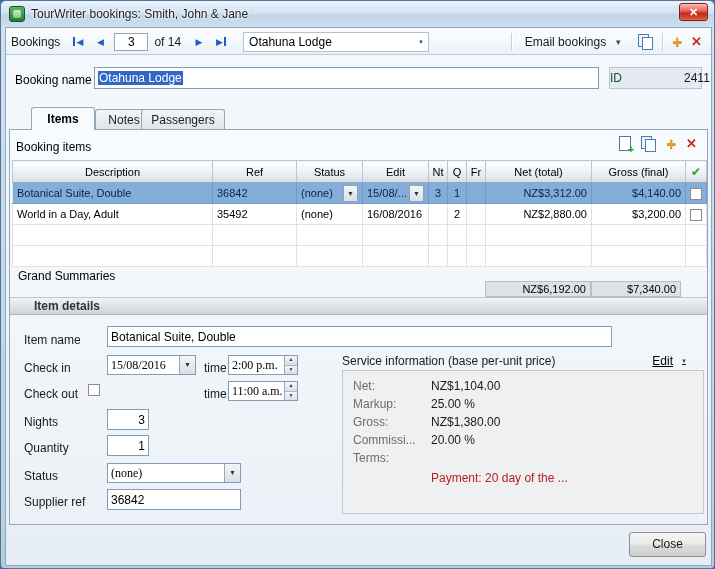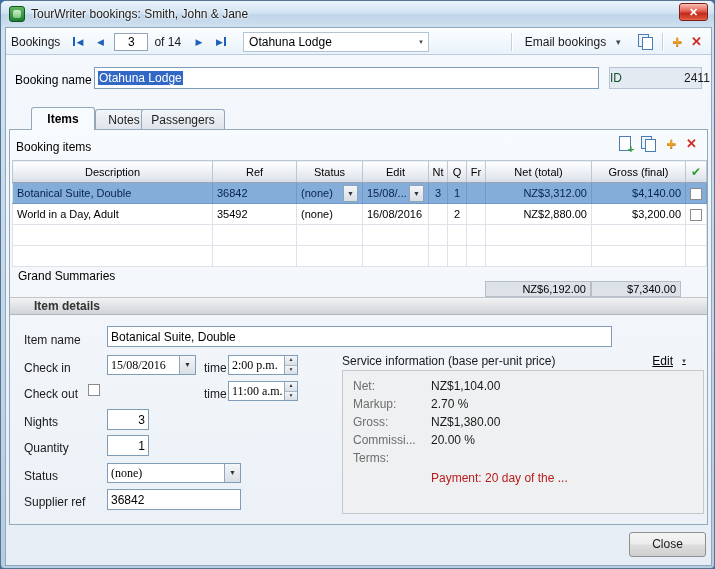--- a/index.html
+++ b/index.html
@@ -348,21 +348,21 @@
       <span>Edit</span>
       <span class="combo-arrow">▾</span>
     </div>
     <div class="svc-panel">
       <div class="svc-row" style="top:8px;">
         <span class="sl">Net:</span>
         <span class="sv">NZ$1,104.00</span>
       </div>
       <div class="svc-row" style="top:26px;">
         <span class="sl">Markup:</span>
-        <span class="sv">2.70 %</span>
+        <span class="sv">25.00 %</span>
       </div>
       <div class="svc-row" style="top:44px;">
         <span class="sl">Gross:</span>
         <span class="sv">NZ$1,380.00</span>
       </div>
       <div class="svc-row" style="top:62px;">
         <span class="sl">Commissi...</span>
         <span class="sv">20.00 %</span>
       </div>
       <div class="svc-row" style="top:80px;">

